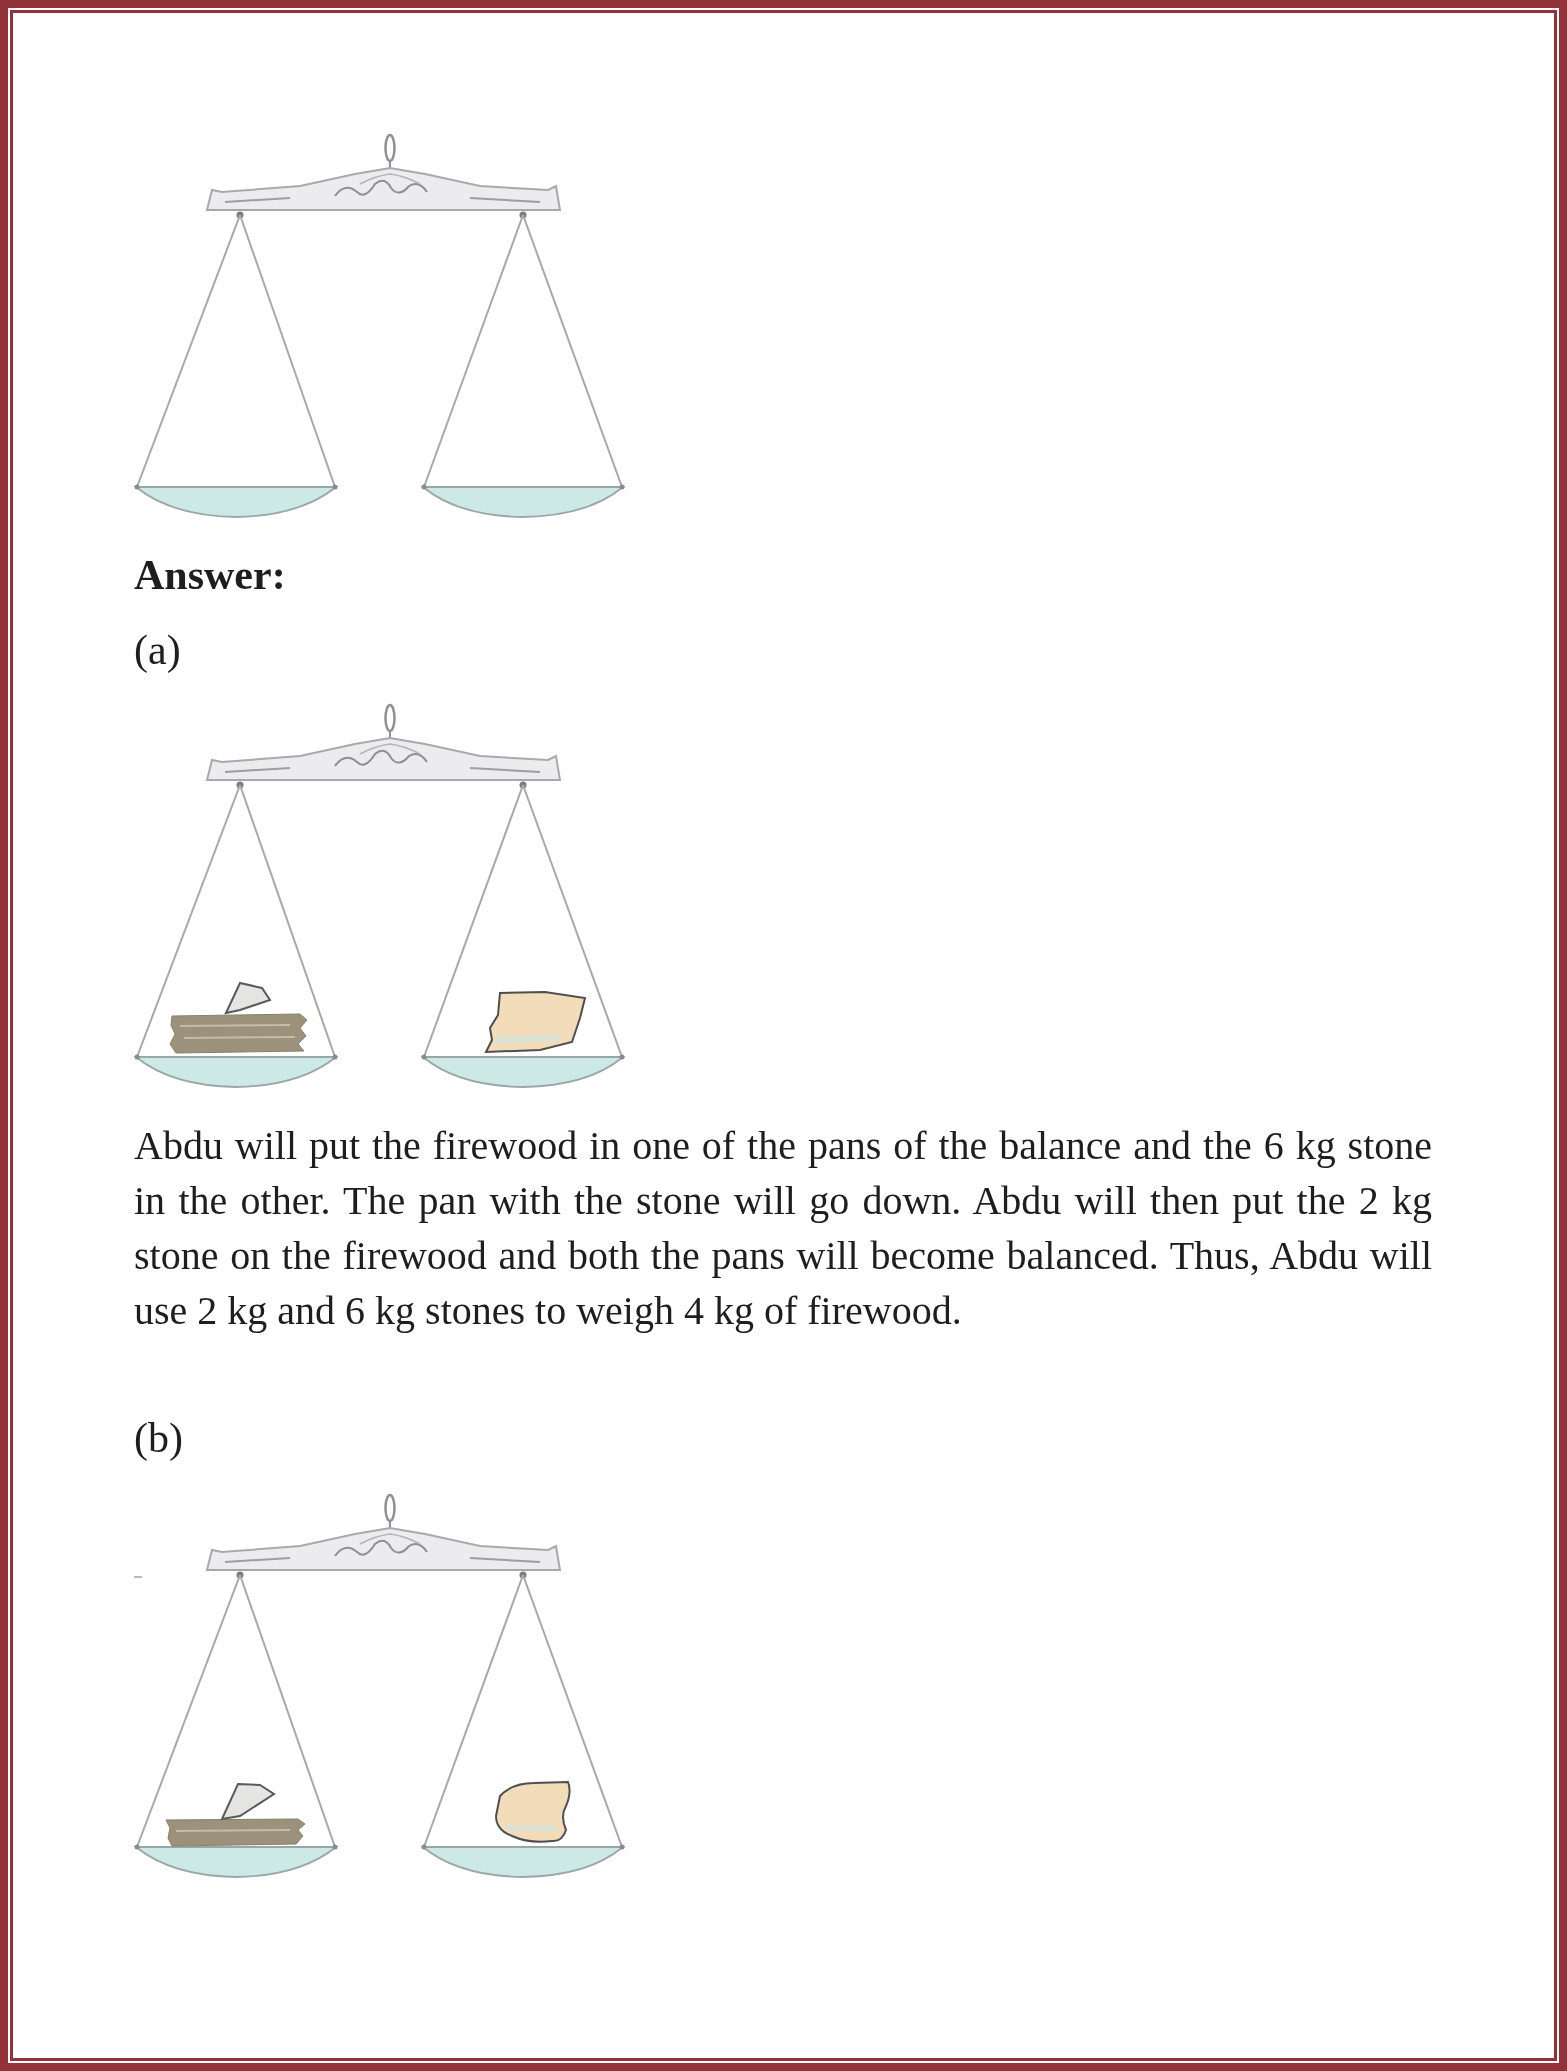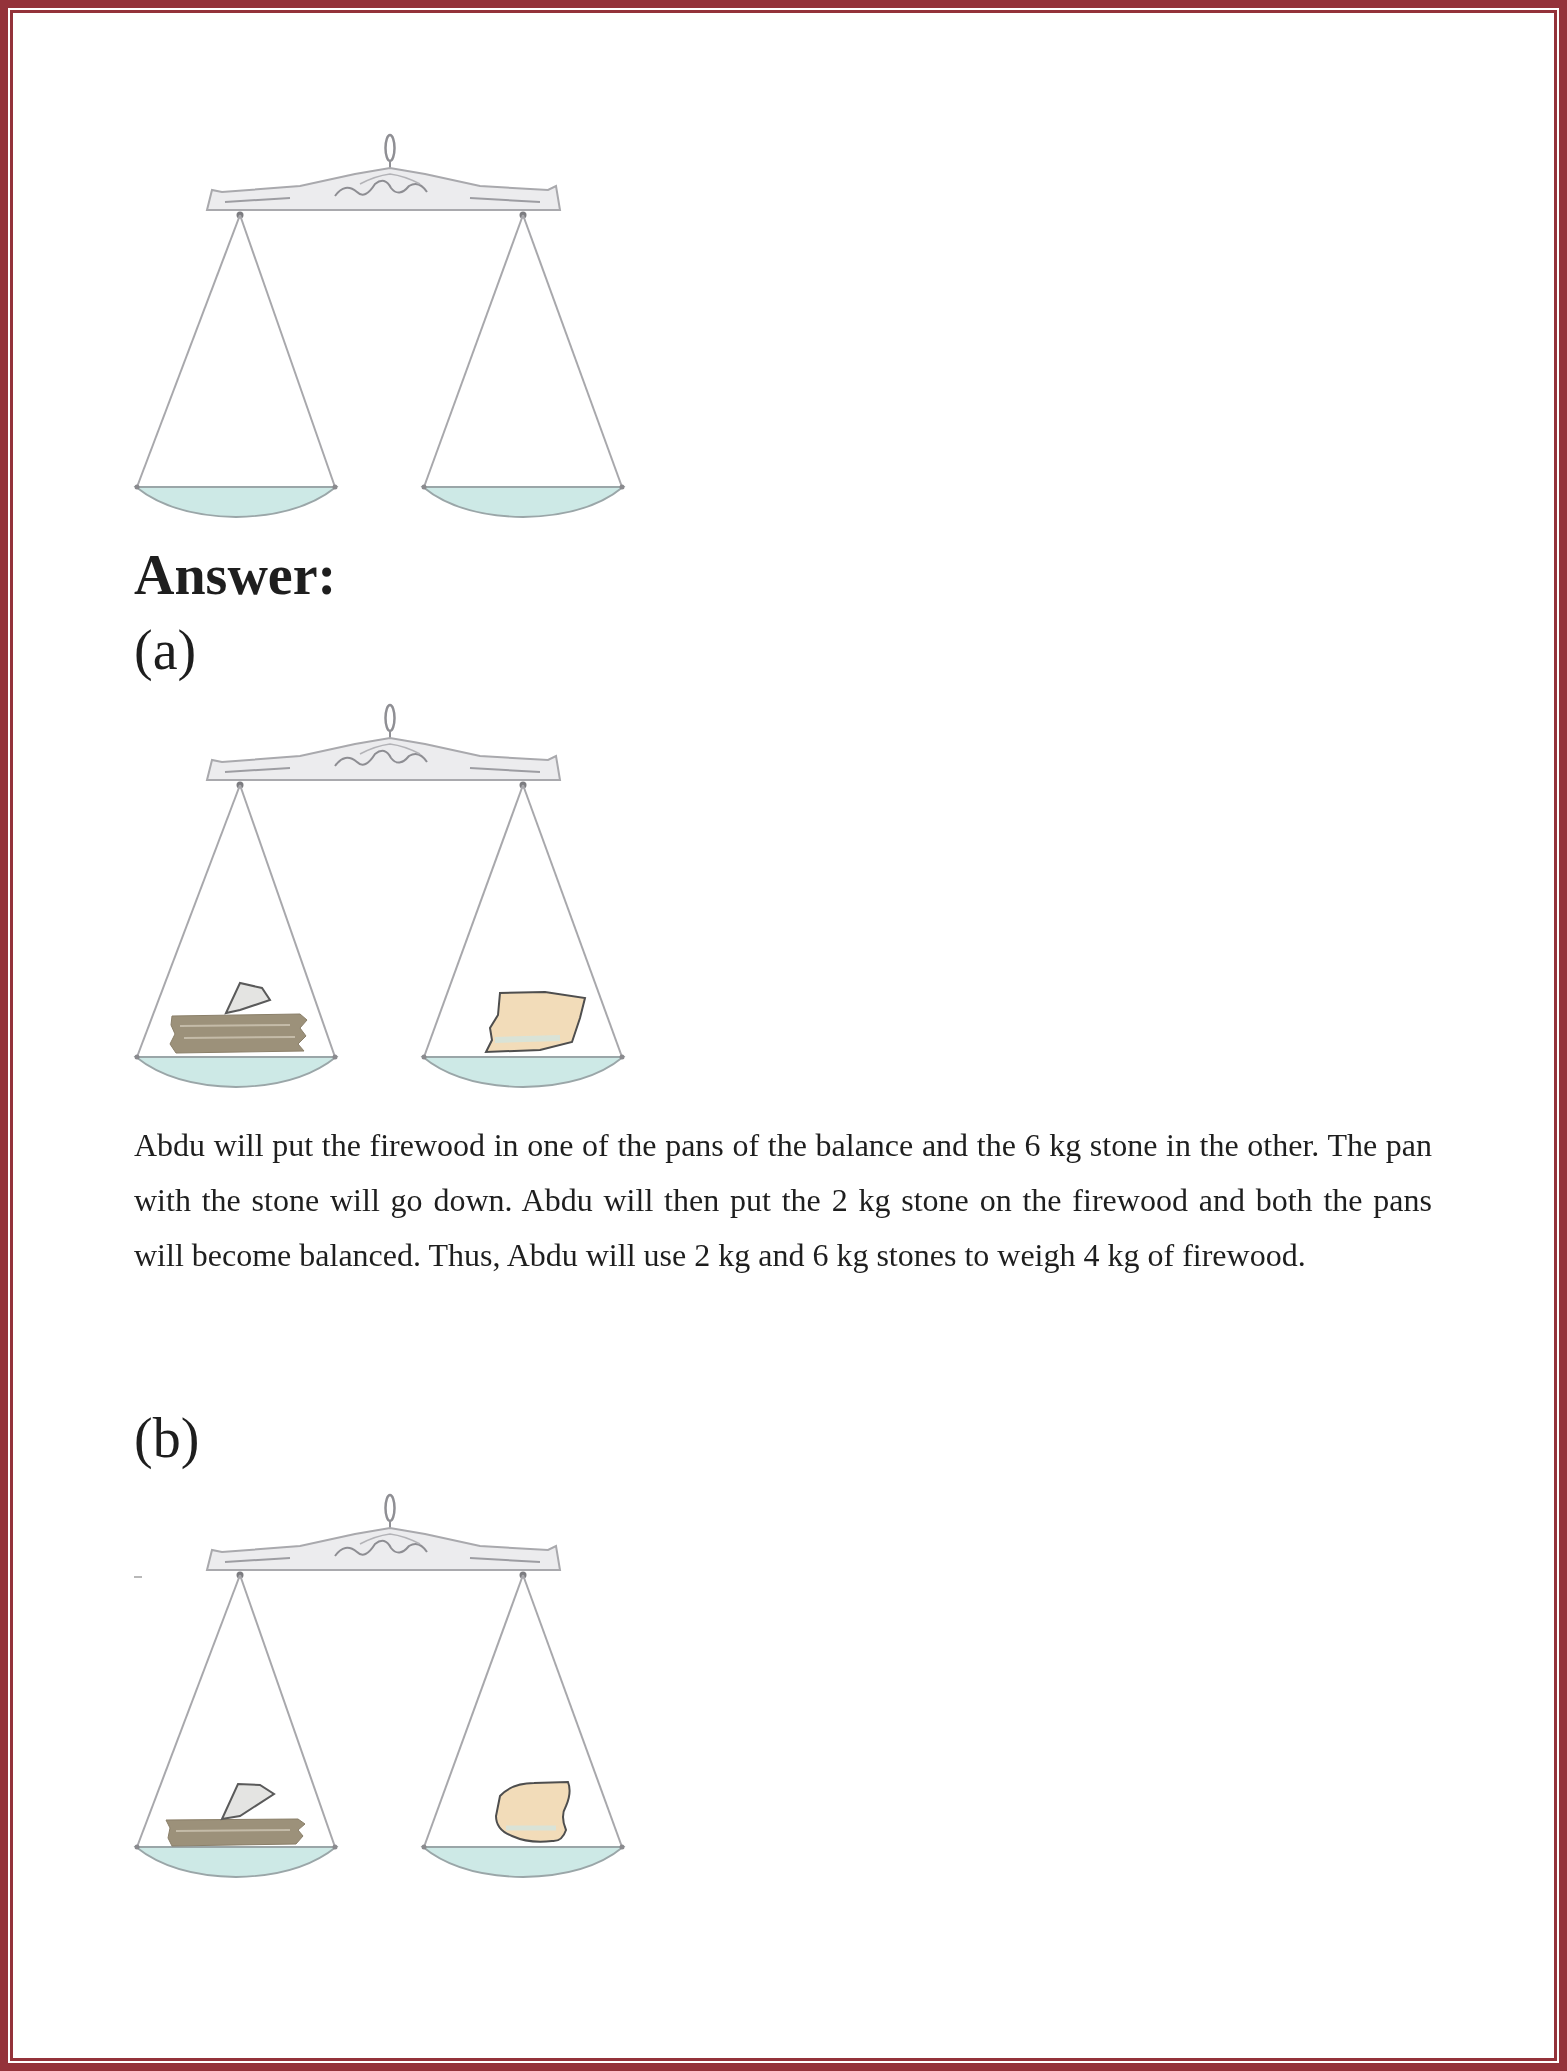--- a/index.html
+++ b/index.html
@@ -16,26 +16,26 @@
   .frame-gap {
     position: absolute; left: 8px; top: 8px; right: 8px; bottom: 8px;
     box-sizing: border-box; border: 2px solid #ffffff;
   }
   .frame-inner {
     position: absolute; left: 10px; top: 10px; right: 10px; bottom: 10px;
     box-sizing: border-box; border: 3px solid #94323a;
   }
   .txt {
     position: absolute; left: 134px; margin: 0;
-    font-size: 56px; line-height: 55px; white-space: nowrap;
+    font-size: 42px; line-height: 55px; white-space: nowrap;
   }
   .bold { font-weight: bold; }
   .para {
     position: absolute; left: 134px; top: 1118px; width: 1298px; margin: 0;
-    font-size: 32px; line-height: 55px; text-align: justify;
+    font-size: 40px; line-height: 55px; text-align: justify;
     text-align-last: left;
     font-family: Liberation Serif, serif;
   }
   .scale {
     position: absolute; left: 130px; width: 500px; height: 395px;
   }
   .scale svg { display: block; }
   .stray-mark {
     position: absolute; left: 134px; top: 1576px; width: 8px; height: 2px;
     background: #b8b8b8;

